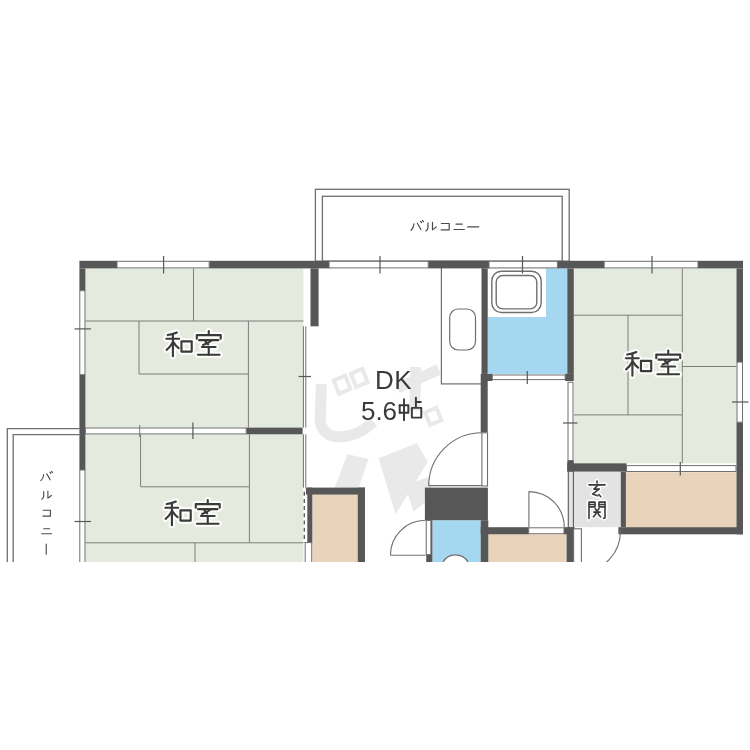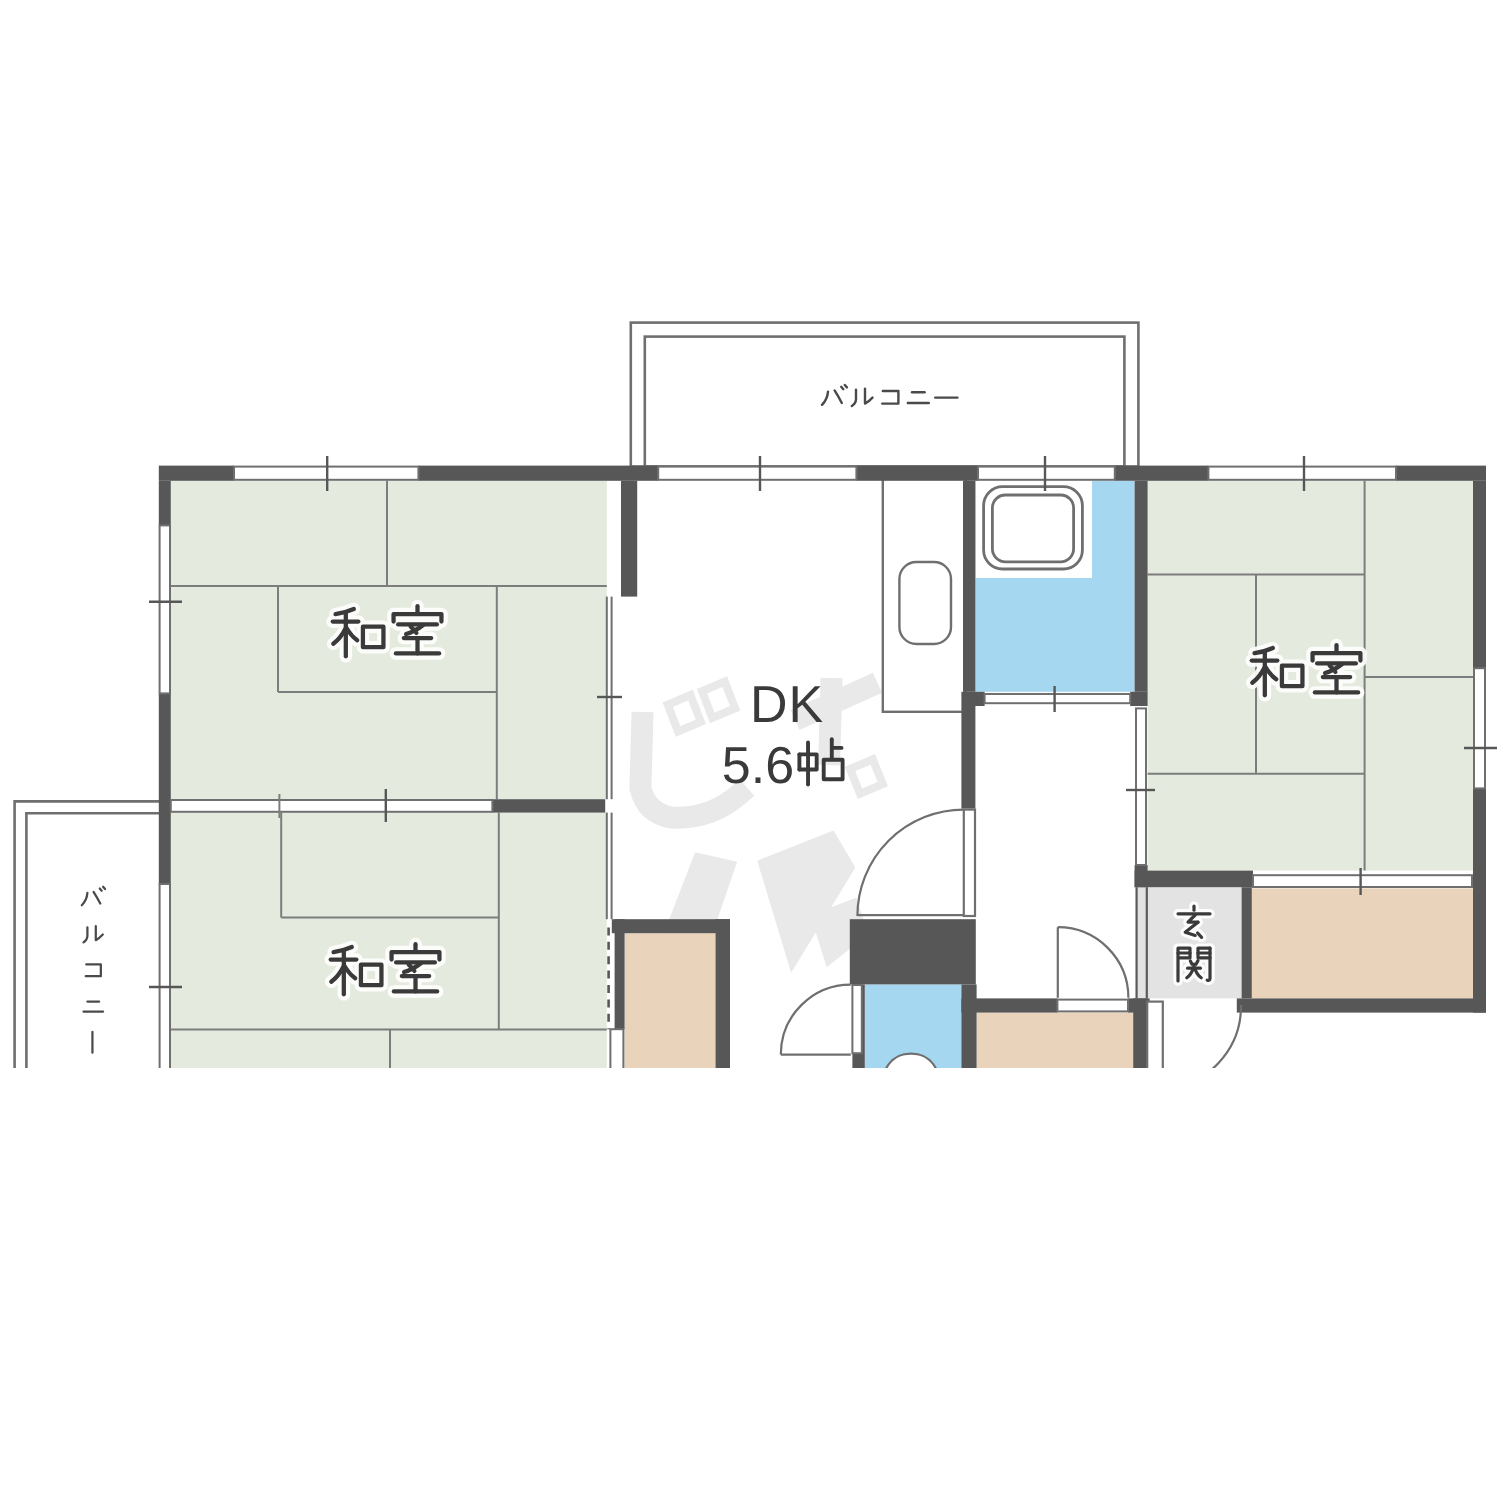--- a/index.html
+++ b/index.html
@@ -1,16 +1,16 @@
 <!DOCTYPE html>
 <html><head>
 <meta charset="utf-8">
 <style>
 html,body{margin:0;padding:0;background:#fff;}
-#stage{width:750px;height:534px;position:relative;font-family:"Liberation Sans",sans-serif;}
+#stage{width:750px;height:534px;position:relative;font-family:"Liberation Sans",sans-serif;margin-top:28px;}
 </style>
 </head>
 <body>
 <div id="stage">
 <svg width="750" height="750" viewBox="0 0 750 750">
 <defs>
 <g id="gl-wa" fill="none" stroke-linecap="round" stroke-linejoin="round">
   <path d="M 40 7 Q 24 14 8 16"></path>
   <path d="M 3 29 L 48 29"></path>
   <path d="M 26 13 L 26 90"></path>

